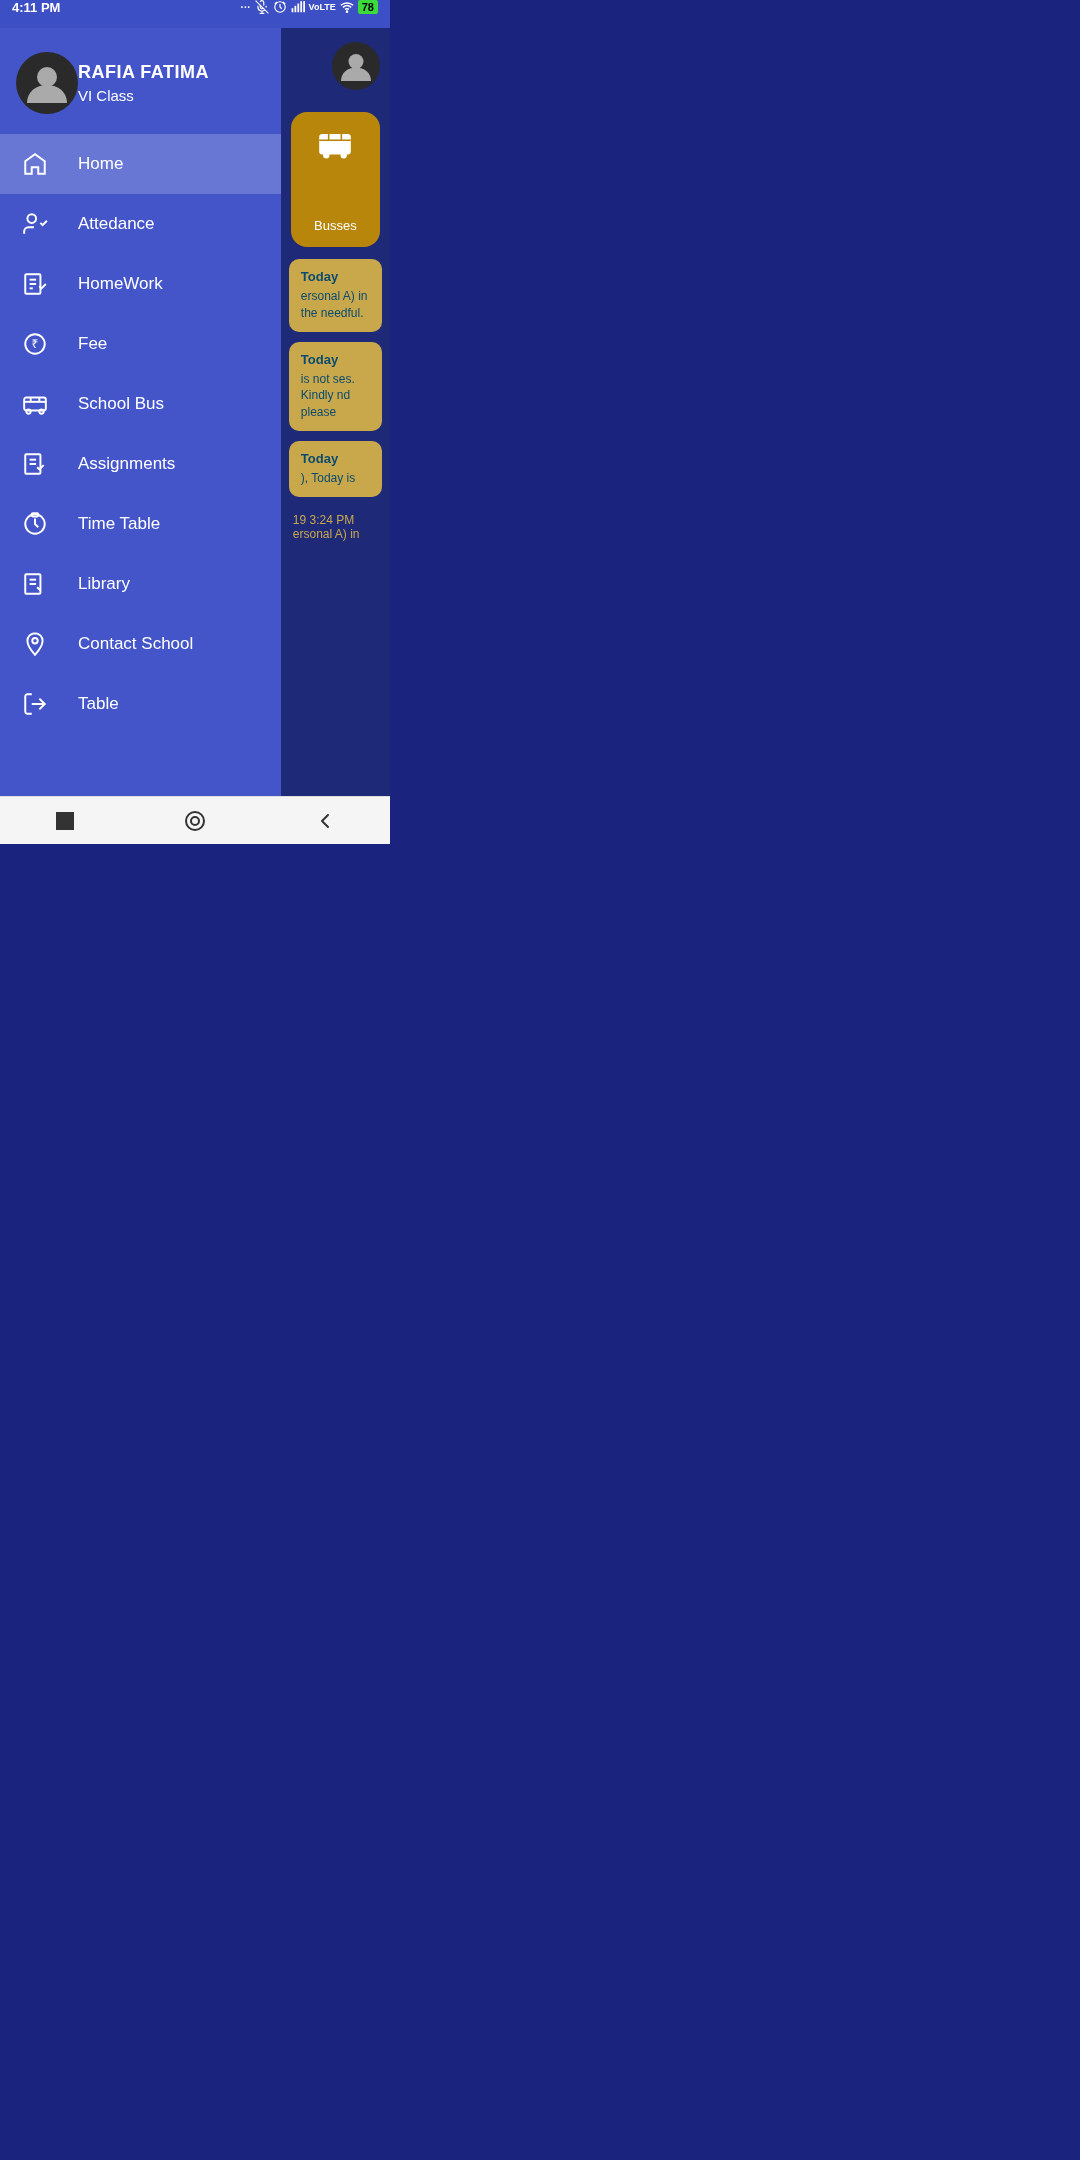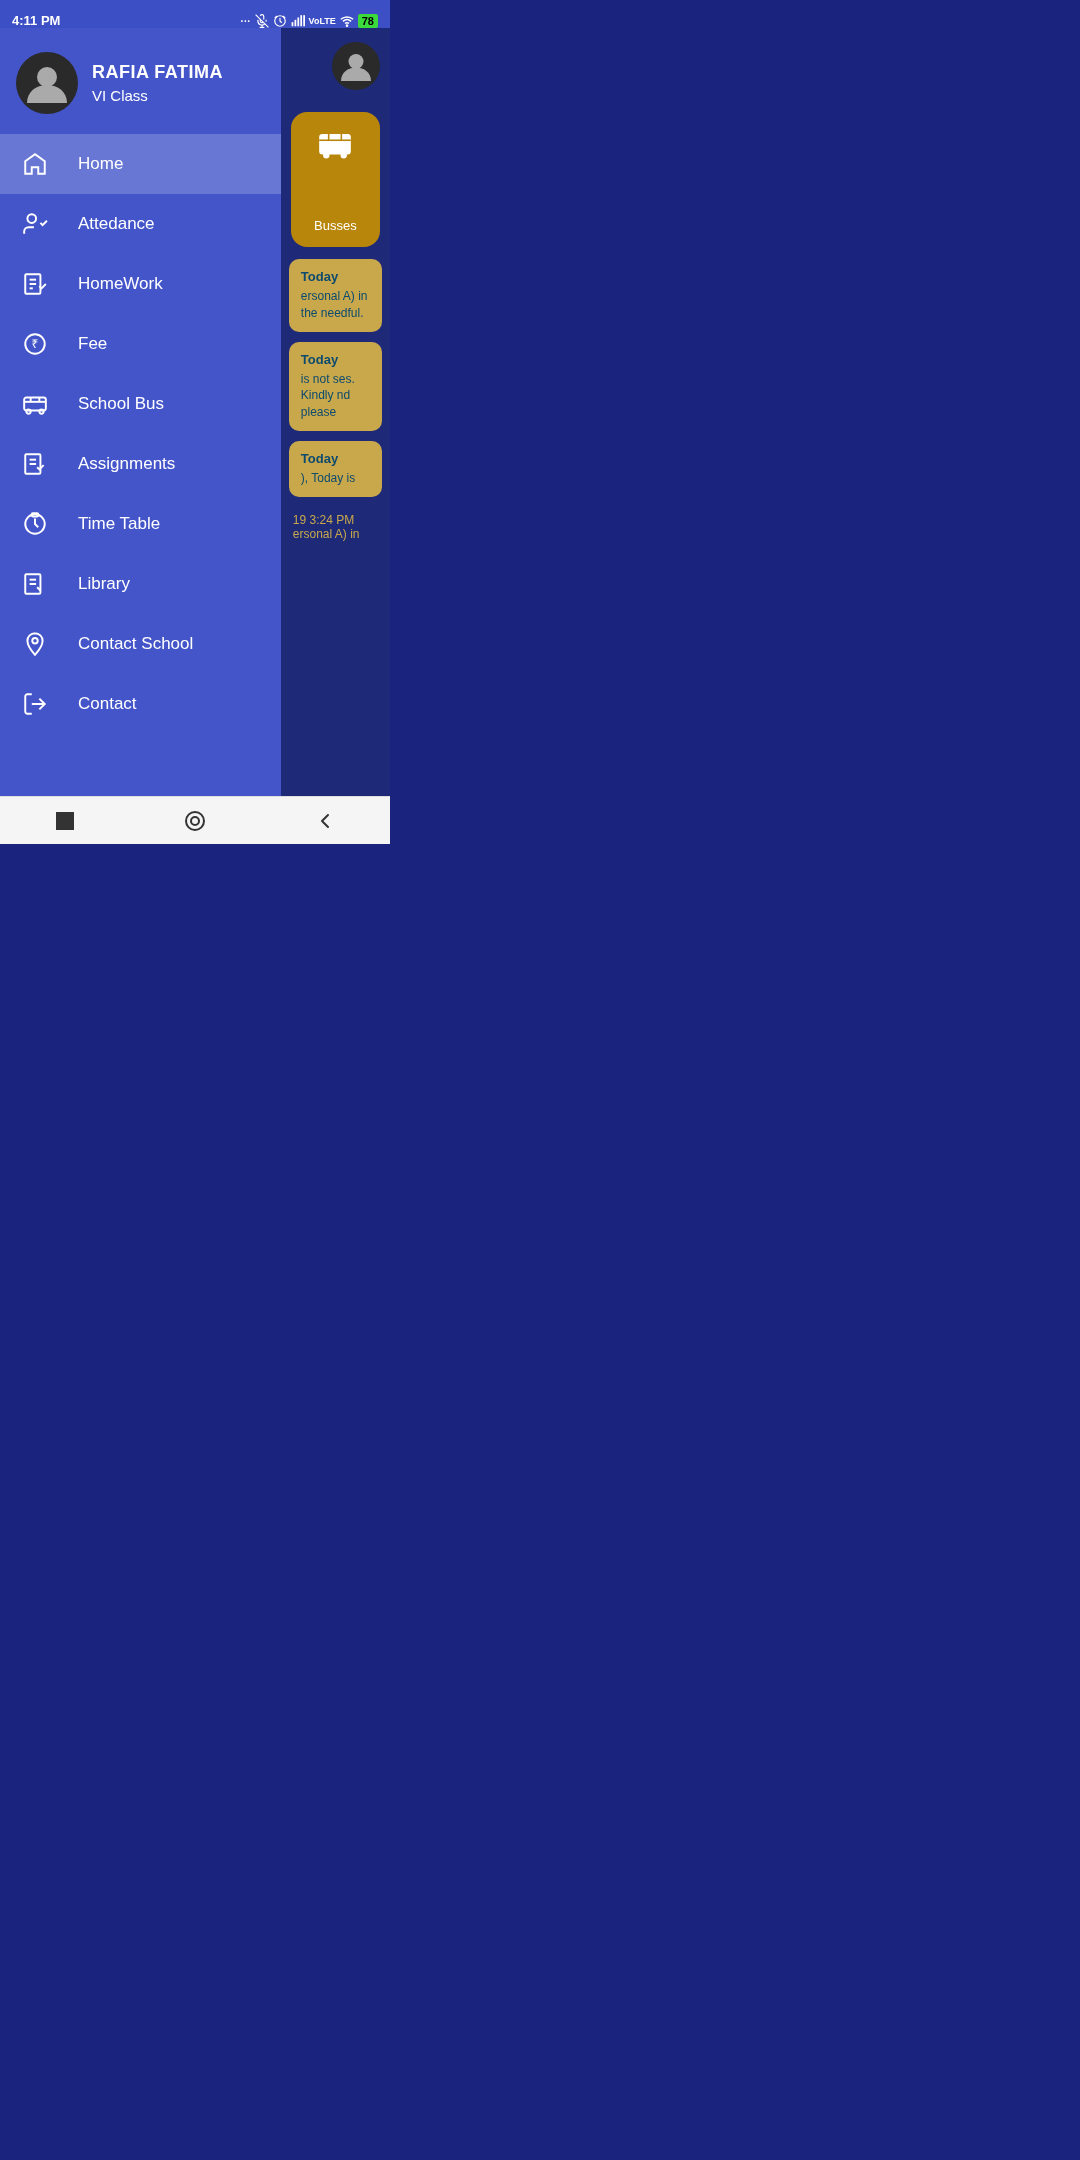--- a/index.html
+++ b/index.html
@@ -12,21 +12,21 @@
       overflow: hidden;
       position: relative;
       background: #1a237e;
     }
 
     
     .status-bar {
       background: #3d4fc4;
       height: 28px;
       display: flex;
-      align-items: flex-end;
+      align-items: flex-start;
       justify-content: space-between;
       padding: 0 12px;
       color: white;
       font-size: 12px;
       font-weight: 600;
       position: relative;
       z-index: 10;
     }
     .status-bar .time { font-size: 13px; font-weight: 700; }
     .status-icons { display: flex; align-items: center; gap: 4px; font-size: 10px; }
@@ -47,21 +47,20 @@
       display: flex;
       flex-direction: column;
       overflow-y: auto;
     }
 
     
     .profile-section {
       padding: 24px 16px 20px 16px;
       display: flex;
       align-items: center;
-      gap: 14px;
     }
 
     .avatar {
       width: 62px;
       height: 62px;
       background: #2a2a2a;
       border-radius: 50%;
       display: flex;
       align-items: center;
       justify-content: center;
@@ -386,21 +385,21 @@
       </li>
 
       <li class="menu-item">
         <div class="menu-icon">
           <svg viewBox="0 0 24 24" stroke="white" stroke-width="1.8" fill="none">
             <path d="M9 21H5a2 2 0 0 1-2-2V5a2 2 0 0 1 2-2h4"></path>
             <polyline points="16 17 21 12 16 7"></polyline>
             <line x1="21" y1="12" x2="9" y2="12"></line>
           </svg>
         </div>
-        <span class="menu-label">Contact</span>
+        <span class="menu-label">Table</span>
       </li>
 
     </ul>
   </div>
 
   <div class="right-panel">
     <div class="right-top">
       <div class="profile-avatar-right">
         <svg width="36" height="36" viewBox="0 0 48 48" fill="none">
           <circle cx="24" cy="18" r="10" fill="#aaa"></circle>

